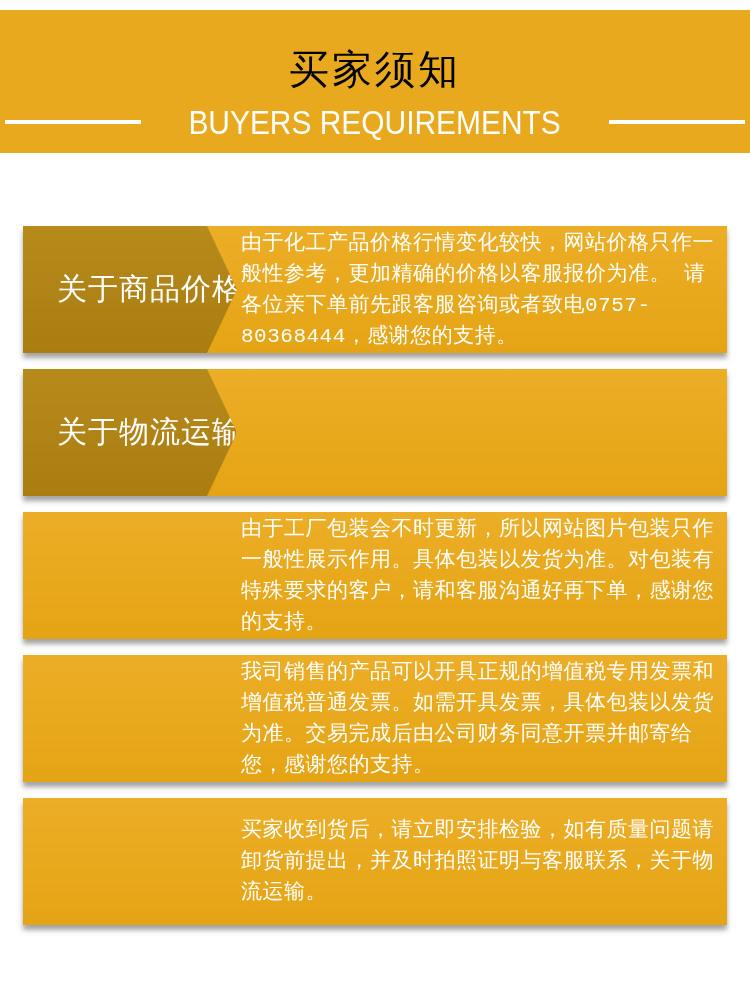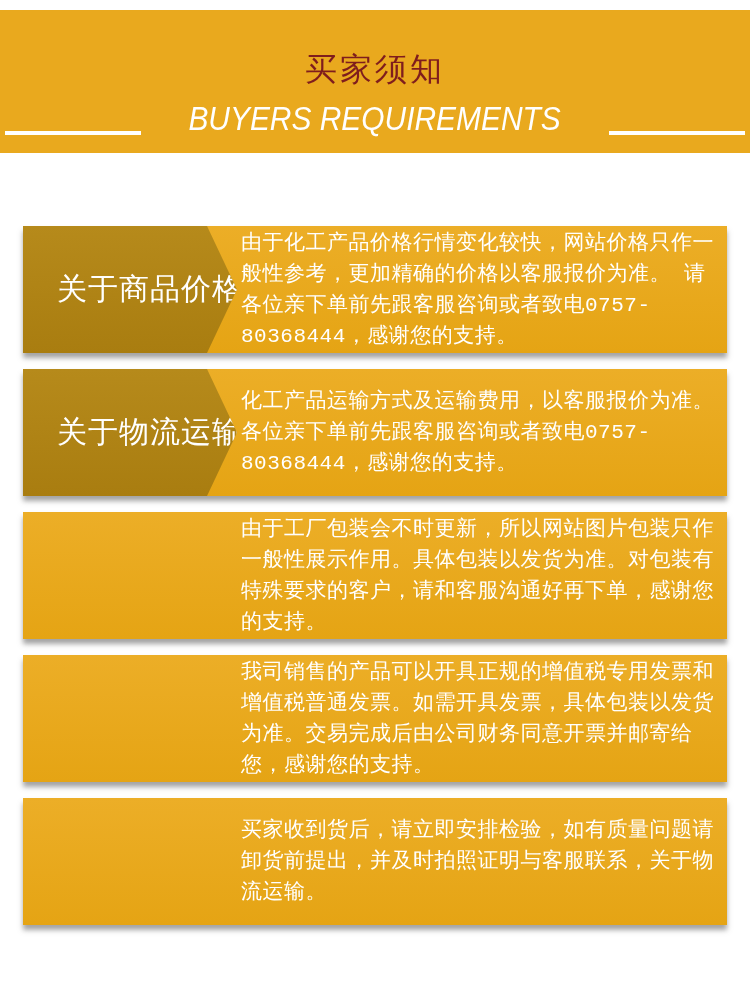--- a/index.html
+++ b/index.html
@@ -21,34 +21,33 @@
     margin-top: 10px;
     width: 750px;
     height: 143px;
     background: #e9a91e;
     display: flex;
     flex-direction: column;
     align-items: center;
     justify-content: center;
   }
   .header-title {
-    color: #7f1d1d;
-    font-size: 32px;
+    color: #000000;
+    font-size: 40px;
     font-weight: 400;
     letter-spacing: 3px;
     line-height: 1;
     margin-top: 24px;
   }
   .header-sub-row {
     display: flex;
-    align-items: flex-end;
+    align-items: center;
     justify-content: center;
     margin-top: 16px;
     width: 100%;
-    font-style: italic;
   }
   .header-line {
     height: 4px;
     width: 136px;
     background: #ffffff;
   }
   .header-subtitle {
     color: #ffffff;
     font-size: 34px;
     font-weight: 400;
@@ -121,21 +120,20 @@
       <div class="section-label">
         <span>关于商品价格</span>
       </div>
       <div class="section-text">由于化工产品价格行情变化较快，网站价格只作一般性参考，更加精确的价格以客服报价为准。 请各位亲下单前先跟客服咨询或者致电0757-80368444，感谢您的支持。</div>
     </div>
 
     <div class="section">
       <div class="section-label">
         <span>关于物流运输</span>
       </div>
-      <div class="section-text">化工产品运输方式及运输费用，以客服报价为准。各位亲下单前先跟客服咨询或者致电0757-80368444，感谢您的支持。</div>
     </div>
 
     <div class="section">
       <div class="section-text">由于工厂包装会不时更新，所以网站图片包装只作一般性展示作用。具体包装以发货为准。对包装有特殊要求的客户，请和客服沟通好再下单，感谢您的支持。</div>
     </div>
 
     <div class="section">
       <div class="section-text">我司销售的产品可以开具正规的增值税专用发票和增值税普通发票。如需开具发票，具体包装以发货为准。交易完成后由公司财务同意开票并邮寄给您，感谢您的支持。</div>
     </div>
 

